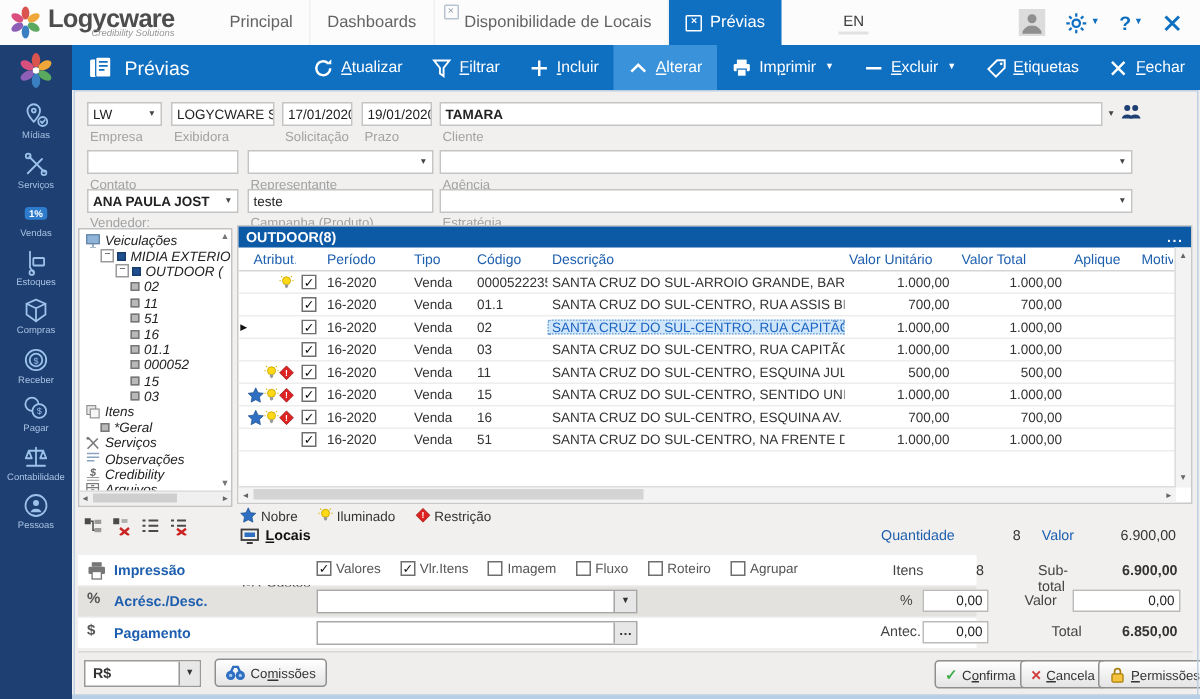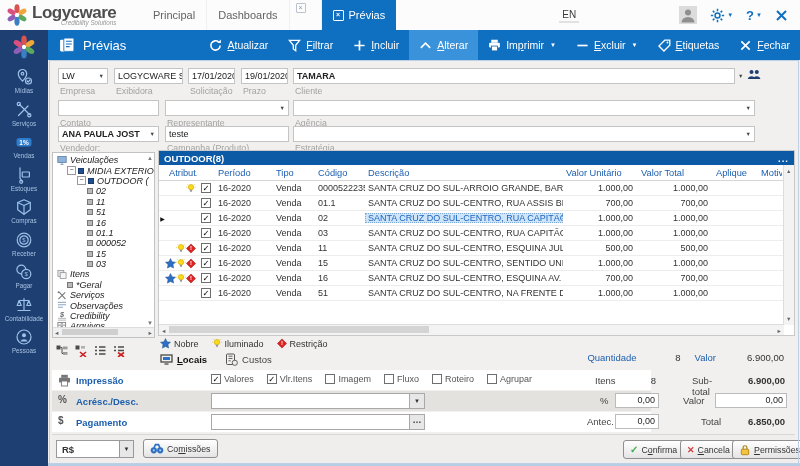--- a/index.html
+++ b/index.html
@@ -83,21 +83,21 @@
   .cb{width:10px;height:10px;border:1px solid #6e6e6e;background:#fff;display:flex;align-items:center;
       justify-content:center;font-size:8.5px;line-height:1;color:#111;margin:0 auto;box-sizing:border-box;}
   .sel{background:#cfe6fa;color:#1b63c0;outline:1px dotted #7aa9d8;outline-offset:-1px;}
   .vsb{position:absolute;right:0;top:14px;bottom:10px;width:10px;background:#f3f3f3;border-left:1px solid #ddd;}
   .hsb{position:absolute;left:0;bottom:0;right:10px;height:10px;background:#f3f3f3;border-top:1px solid #ddd;}
   .hsb .th{position:absolute;left:10px;top:1px;width:260px;height:7px;background:#d4d4d4;}
   
   .legend{position:absolute;left:112px;top:277px;height:13px;display:flex;align-items:center;gap:13px;
           font-size:9px;color:#333;}
   .litem{display:flex;align-items:center;gap:3px;text-align:center;}
-  .ltabs{position:absolute;left:112px;top:291px;height:15px;display:flex;align-items:flex-end;gap:18px;font-size:9.5px;}
+  .ltabs{position:absolute;left:112px;top:291px;height:15px;display:flex;align-items:flex-end;gap:18px;font-size:9.5px;flex-direction:column;}
   .ltab{display:flex;align-items:center;gap:4px;color:#444;cursor:default;}
   .ltab.active{font-weight:bold;color:#111;}
   .sumwrap{position:absolute;right:16px;top:292px;display:flex;align-items:center;font-size:9.5px;}
   .blue{color:#1d5fae;}
   .sumv{text-align:right;}
   
   .frow{position:absolute;left:4px;width:599px;height:20px;}
   .frow .ric{position:absolute;left:6px;top:4px;}
   .frow .rlab{position:absolute;left:24px;top:5px;font-size:9.5px;font-weight:bold;color:#1d5fae;}
   .cks{position:absolute;left:159px;top:4px;display:flex;gap:13px;align-items:center;}
@@ -150,20 +150,21 @@
     </div>
     <div class="ttabs" id="ttabs">
         <div class="ttab">
           <span>Principal</span>
         </div>
         <div class="ttab">
           <span>Dashboards</span>
         </div>
         <div class="ttab">
           <span class="supx">×</span>
+          <span>Disponibilidade de Locais</span>
         </div>
         <div class="ttab active">
           <span class="boxx">×</span>
           <span>Prévias</span>
         </div>
       </div>
     <div class="lang">EN</div>
     <div class="hicons">
       <span class="hic" id="avatarIcon">
           <svg width="18" height="18" viewBox="0 0 18 18">

